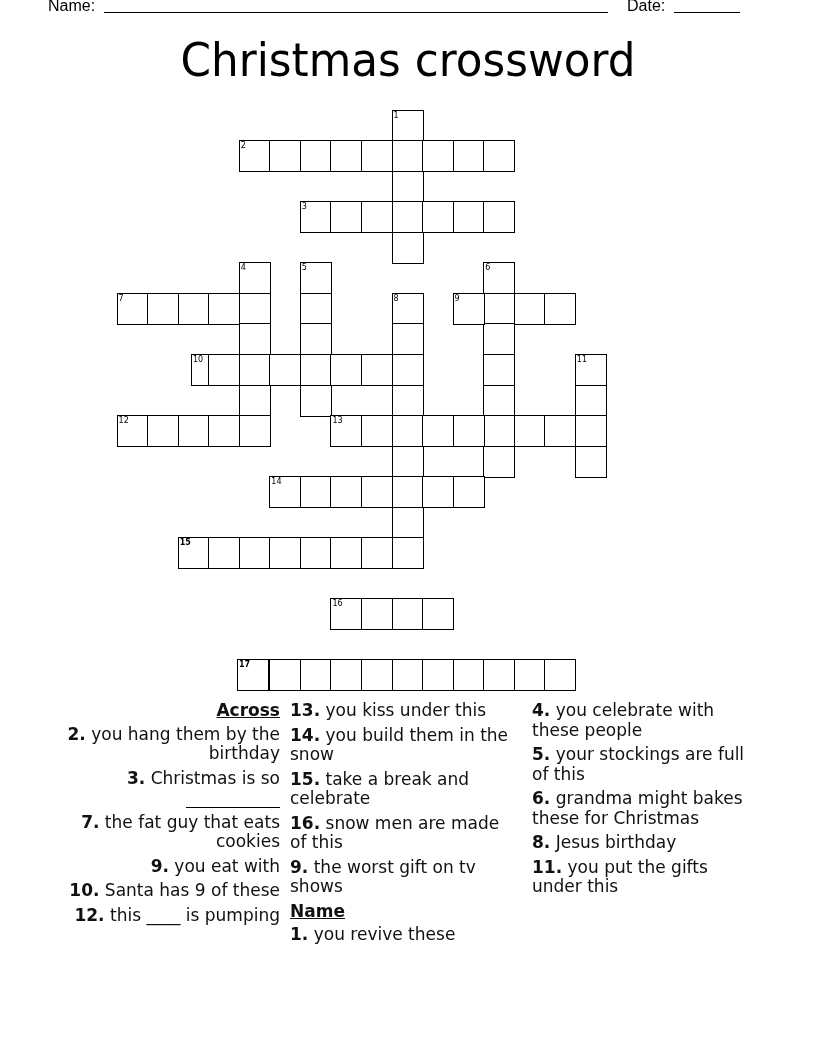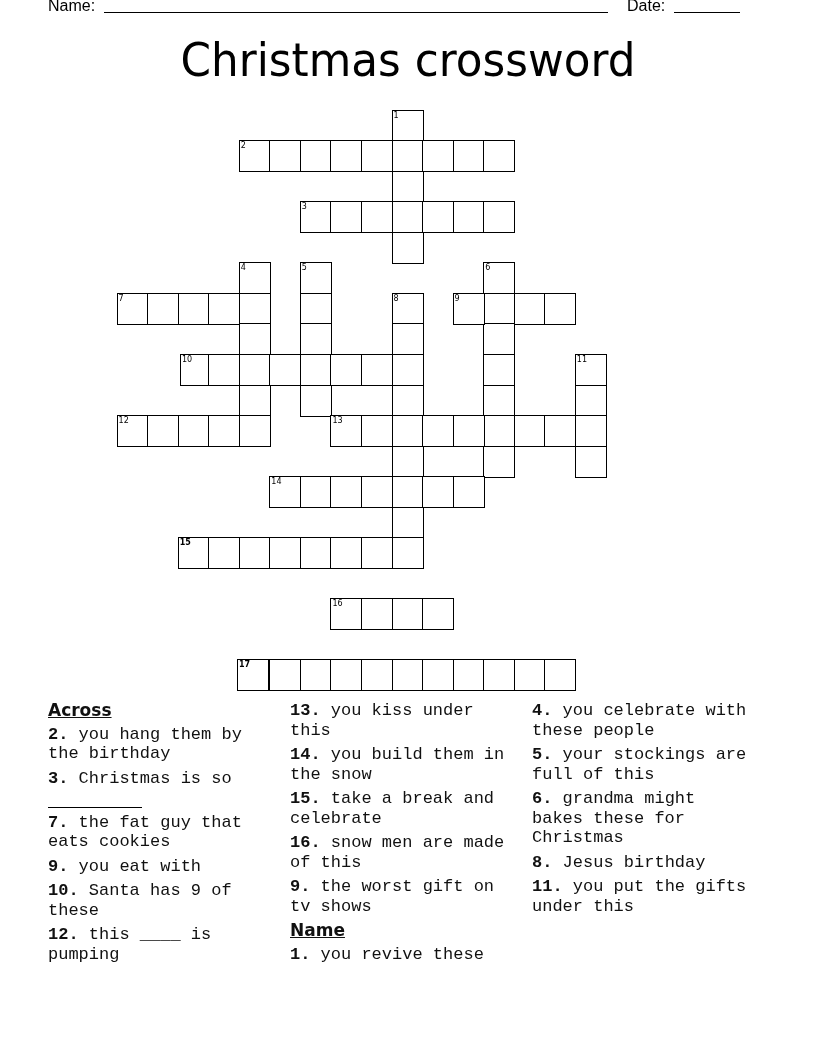--- a/index.html
+++ b/index.html
@@ -24,25 +24,25 @@
     border: 1.5px solid #000; background: #fff;
   }
   .cell .num {
     position: absolute; left: 1px; top: 0px; font-family: "DejaVu Sans", sans-serif;
     font-size: 8px; line-height: 10px; color: #000;
   }
   .clues {
     position: absolute; top: 701px; font-family: "DejaVu Sans", sans-serif;
     font-size: 17px; line-height: 19.5px; color: #111;
   }
-  .col1 { left: 48px; width: 232px; }
+  .col1 { left: 48px; width: 232px; text-align: right; }
   .col2 { left: 290px; width: 230px; }
   .col3 { left: 532px; width: 220px; }
   .clue-heading { font-weight: bold; text-decoration: underline; margin-bottom: 4px; }
-  .clue { margin-bottom: 5px; font-family: Liberation Mono, monospace; }
+  .clue { margin-bottom: 5px; }
   .clue .cnum { font-weight: bold; }
   .blank-line { display: inline-block; width: 94px; border-bottom: 1px solid #000; height: 16px; vertical-align: bottom; }
 </style>
 </head>
 <body>
 
 <div class="header-line">
   <span class="name-label">Name:</span>
   <span class="name-blank"></span>
   <span class="date-label">Date:</span>
@@ -116,21 +116,21 @@
     <div class="cell" style="left: 391.5px; top: 415.05px;"></div>
     <div class="cell" style="left: 391.5px; top: 445.6px;"></div>
     <div class="cell" style="left: 391.5px; top: 476.15px;"></div>
     <div class="cell" style="left: 391.5px; top: 506.7px;"></div>
     <div class="cell" style="left: 391.5px; top: 537.25px;"></div>
     <div class="cell" style="left: 452.6px; top: 292.85px;">
       <span class="num">9</span>
     </div>
     <div class="cell" style="left: 513.7px; top: 292.85px;"></div>
     <div class="cell" style="left: 544.25px; top: 292.85px;"></div>
-    <div class="cell" style="left: 180px; top: 353.95px; padding-left: 16px;">
+    <div class="cell" style="left: 191px; top: 353.95px; padding-left: 16px;">
       <span class="num">10</span>
     </div>
     <div class="cell" style="left: 208.2px; top: 353.95px;"></div>
     <div class="cell" style="left: 269.3px; top: 353.95px;"></div>
     <div class="cell" style="left: 330.4px; top: 353.95px;"></div>
     <div class="cell" style="left: 360.95px; top: 353.95px;"></div>
     <div class="cell" style="left: 574.8px; top: 353.95px;">
       <span class="num">11</span>
     </div>
     <div class="cell" style="left: 574.8px; top: 384.5px;"></div>

